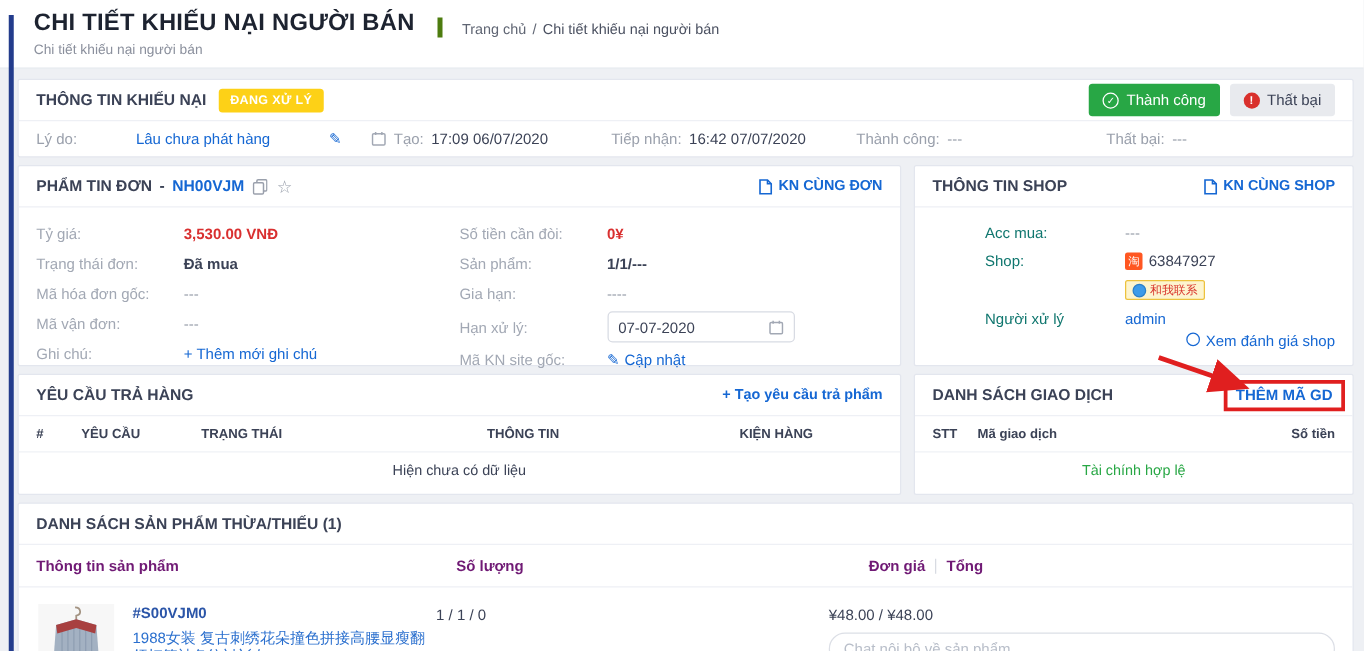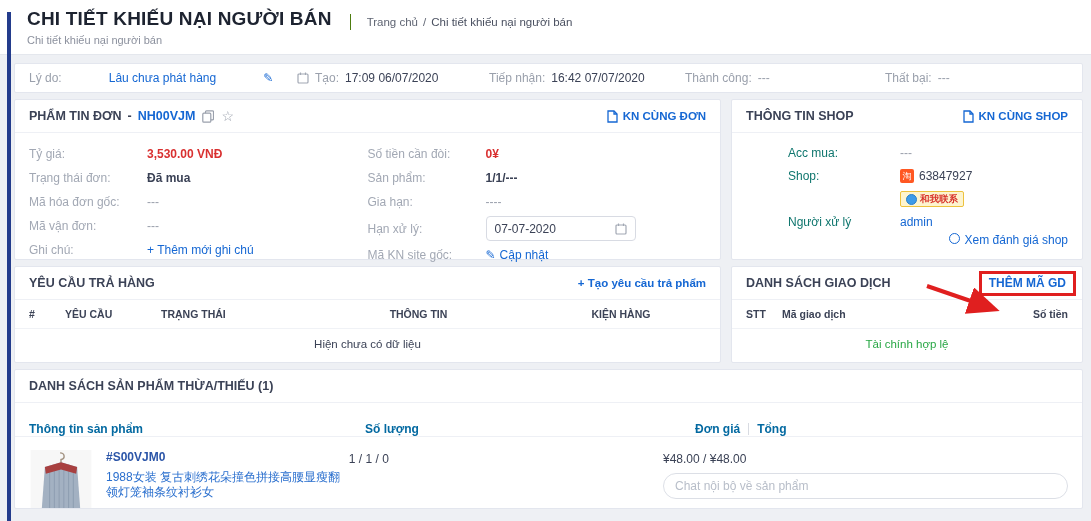--- a/index.html
+++ b/index.html
@@ -9,21 +9,21 @@
     font-family:"Liberation Sans", sans-serif;
     font-size:12px; color:#3b4256; position:relative;
   }
   .leftbar { position:absolute; left:7px; top:12px; width:4px; height:509px; background:#233c8c; z-index:6; }
 
   
   .topbar { background:#fff; height:55px; border-bottom:1px solid #e4e7ed; display:flex; padding-left:27px; }
   .title-wrap { padding-top:8px; }
   .page-title { font-size:19px; font-weight:bold; color:#1d2330; letter-spacing:.2px; }
   .page-subtitle { font-size:11px; color:#8b909d; margin-top:4px; }
-  .breadcrumb { margin-left:18px; margin-top:14px; padding-left:16px; border-left:1px solid #4d7c0f; color:#5f6573; font-size:11.5px; height:16px; display:flex; gap:5px; align-items:center; }
+  .breadcrumb { margin-left:18px; margin-top:14px; padding-left:16px; border-left:4px solid #4d7c0f; color:#5f6573; font-size:11.5px; height:16px; display:flex; gap:5px; align-items:flex-end; }
   .breadcrumb .bc-current { color:#4a5060; }
 
   .content { padding:8px 8px 0 14px; }
   .card { background:#fff; border:1px solid #e3e6ee; border-radius:2px; }
   .card-header { display:flex; align-items:center; padding:0 14px; height:33px; border-bottom:1px solid #eef0f5; }
   .card-title { font-weight:bold; font-size:12.5px; color:#3b4256; }
 
   .blue { color:#1567d3; }
   .lnk { color:#1567d3; text-decoration:none; cursor:pointer; }
   .red { color:#d93030; font-weight:bold; }
@@ -55,39 +55,39 @@
   .date-input input { border:none; outline:none; width:100px; font-size:12px; color:#3b4256; font-family:"Liberation Sans",sans-serif; background:transparent; }
 
   .doc-link { display:flex; align-items:center; gap:5px; font-weight:bold; font-size:11.5px; }
 
   .shop-body { padding:11px 14px 0; }
   .srow { display:flex; margin-bottom:5px; min-height:18px; align-items:center; }
   .slabel { width:112px; color:#0f766e;margin-left:42px; }
   .tb-icon { display:inline-block; width:14px; height:14px; background:#ff5722; border-radius:2px; color:#fff; font-size:9px; line-height:14px; text-align:center; margin-right:5px; }
   .ww-badge { display:inline-flex; align-items:center; gap:3px; border:1px solid #edc23e; background:#fdf4cf; border-radius:2px; height:16px; padding:0 5px; }
   .ww-face { display:inline-block; width:11px; height:11px; border-radius:50%; background:#3d9be9; border:1px solid #2b7fc9; }
-  .ww-text { color:#d8342c; font-size:9.5px; font-weight:bold; }
+  .ww-text { color:#d8342c; font-size:9.5px; font-weight:normal; }
   .shop-review { position:absolute; right:14px; bottom:12px; display:flex; align-items:flex-start; gap:5px; }
   .circle-icn { display:inline-block; width:11px; height:11px; border:1.5px solid #1567d3; border-radius:50%; }
 
   
   .returns-card { width:707px; }
   .trans-card { flex:1; position:relative; }
   .thead { display:flex; align-items:center; height:29px; padding:0 14px; font-weight:bold; font-size:10.5px; color:#3b4256; border-bottom:1px solid #f0f2f6; }
   .rc1{width:36px;} .rc2{width:96px;} .rc3{width:140px;} .rc4{flex:1;text-align:center;} .rc5{width:170px;text-align:center;}
   .tc1{width:36px;} .tc2{flex:1;} .tc3{text-align:right;}
   .empty-row { text-align:center; padding:9px 0 12px; color:#3b4256; font-size:11.5px; }
   .empty-green { color:#28a745; }
 
   .annot-box { border:3px solid #e01f1f; padding:2px 7px 3px; margin-right:-8px; }
   .add-gd { font-weight:bold; font-size:12px; }
 
   
   .products-card { margin-top:6px; height:140px; overflow:hidden; }
-  .p-head { display:flex; align-items:flex-end; height:34px; padding:0 14px; border-bottom:1px solid #eef0f5; color:#0369a1; font-weight:bold; }
+  .p-head { display:flex; align-items:center; height:34px; padding:0 14px; border-bottom:1px solid #eef0f5; color:#701a75; font-weight:bold; }
   .pc-info { width:336px; } .pc-qty { width:330px; } .pc-price { flex:1; display:flex; align-items:center; gap:8px; }
   .vdiv { width:1px; height:12px; background:#d8dbe2; display:inline-block; }
   .p-row { display:flex; padding:13px 14px 0; }
   .p-info { width:336px; display:flex; gap:13px; }
   .p-qty { width:330px; padding-top:2px; color:#3b4256; }
   .p-price-col { flex:1; padding-top:2px; }
   .thumb { width:64px; height:74px; flex:none; }
   .p-sku { font-weight:bold; color:#2b55a8; margin-bottom:6px; }
   .p-name { color:#2a6fce; margin-bottom:5px; font-size:12px; line-height:1.25; cursor:pointer; }
   .chat-input { margin-top:7px; width:405px; height:26px; border:1px solid #dcdfe6; border-radius:13px; padding:0 11px; font-size:12px; color:#3b4256; font-family:"Liberation Sans",sans-serif; outline:none; }
@@ -110,20 +110,33 @@
   <div class="breadcrumb">
     <span class="lnk" style="color:#5f6573">Trang chủ</span>
     <span>/</span>
     <span class="bc-current">Chi tiết khiếu nại người bán</span>
   </div>
 </div>
 
 <div class="content">
 
   <div class="card">
+    <div class="card-header">
+      <span class="card-title">THÔNG TIN KHIẾU NẠI</span>
+      <span class="badge-status">ĐANG XỬ LÝ</span>
+      <span class="spacer"></span>
+      <button class="btn btn-success">
+        <span class="icn-check">✓</span>
+        <span>Thành công</span>
+      </button>
+      <button class="btn btn-fail">
+        <span class="icn-err">!</span>
+        <span>Thất bại</span>
+      </button>
+    </div>
     <div class="cmp-fields">
       <div class="fgroup g1">
         <span class="gray">Lý do:</span>
         <span class="lnk">Lâu chưa phát hàng</span>
         <span class="pencil">✎</span>
       </div>
       <div class="fgroup g2">
         <svg class="mini" width="12" height="12" viewBox="0 0 12 12">
             <rect x="1" y="2" width="10" height="9" rx="1" fill="none" stroke="#a2a8b4" stroke-width="1.2"></rect>
             <line x1="3.5" y1="0.5" x2="3.5" y2="3" stroke="#a2a8b4" stroke-width="1.2"></line>

